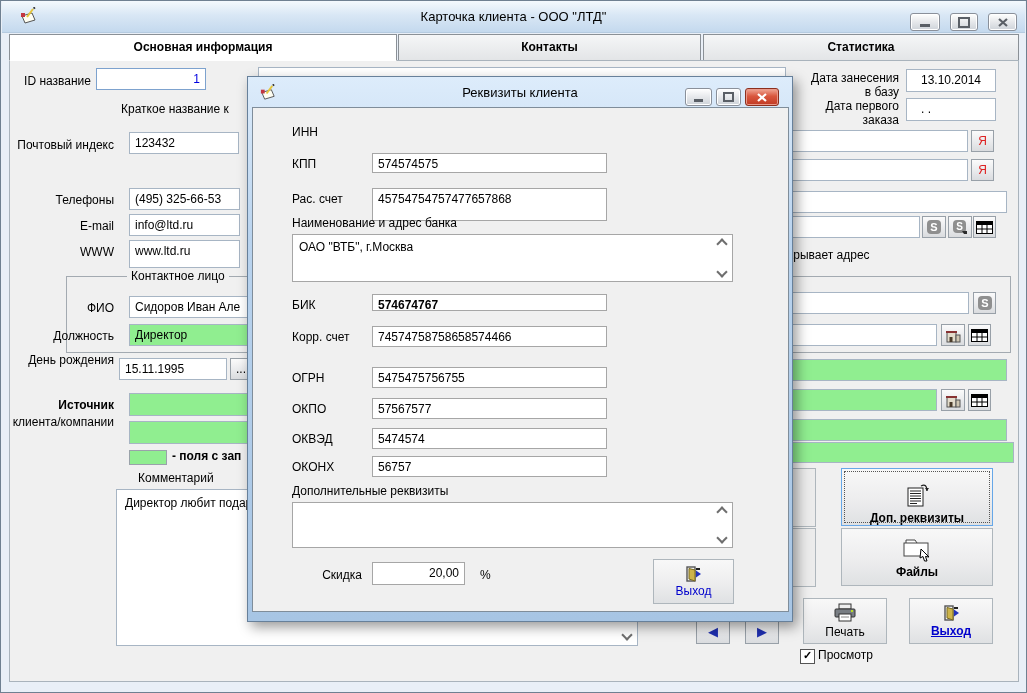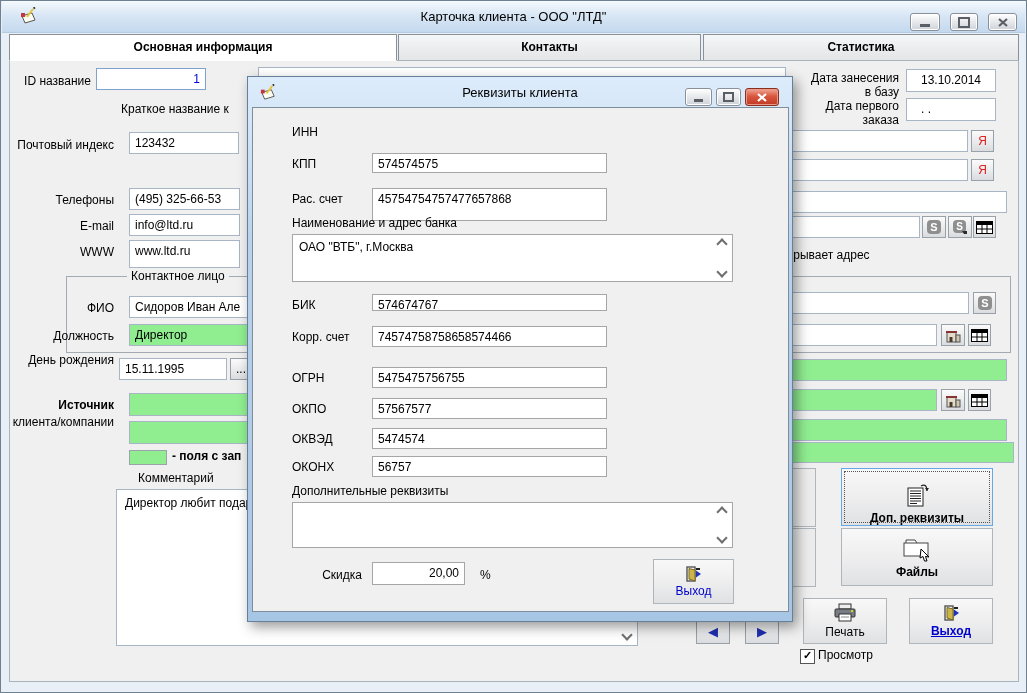--- a/index.html
+++ b/index.html
@@ -289,21 +289,21 @@
       <div class="lb" style="left:39px;top:108px;">Наименование и адрес банка</div>
       <div class="fi" style="left:39px;top:126px;width:441px;height:48px;padding:4px 6px;">ОАО "ВТБ", г.Москва</div>
       <div class="sc" style="left:462px;top:130px;">
           <span class="chev up"></span>
         </div>
       <div class="sc" style="left:462px;top:158px;">
           <span class="chev dn"></span>
         </div>
 
       <div class="lb" style="left:39px;top:190px;">БИК</div>
-      <div class="fi" style="left:119px;top:186px;width:235px;height:17px;">574674767</div>
+      <div class="fi" style="left:119px;top:186px;width:235px;height:17px;font-weight:bold;">574674767</div>
       <div class="lb" style="left:39px;top:222px;">Корр. счет</div>
       <div class="fi" style="left:119px;top:218px;width:235px;height:21px;">74574758758658574466</div>
 
       <div class="lb" style="left:39px;top:263px;">ОГРН</div>
       <div class="fi" style="left:119px;top:259px;width:235px;height:21px;">5475475756755</div>
       <div class="lb" style="left:39px;top:294px;">ОКПО</div>
       <div class="fi" style="left:119px;top:290px;width:235px;height:21px;">57567577</div>
       <div class="lb" style="left:39px;top:324px;">ОКВЭД</div>
       <div class="fi" style="left:119px;top:320px;width:235px;height:21px;">5474574</div>
       <div class="lb" style="left:39px;top:352px;">ОКОНХ</div>

